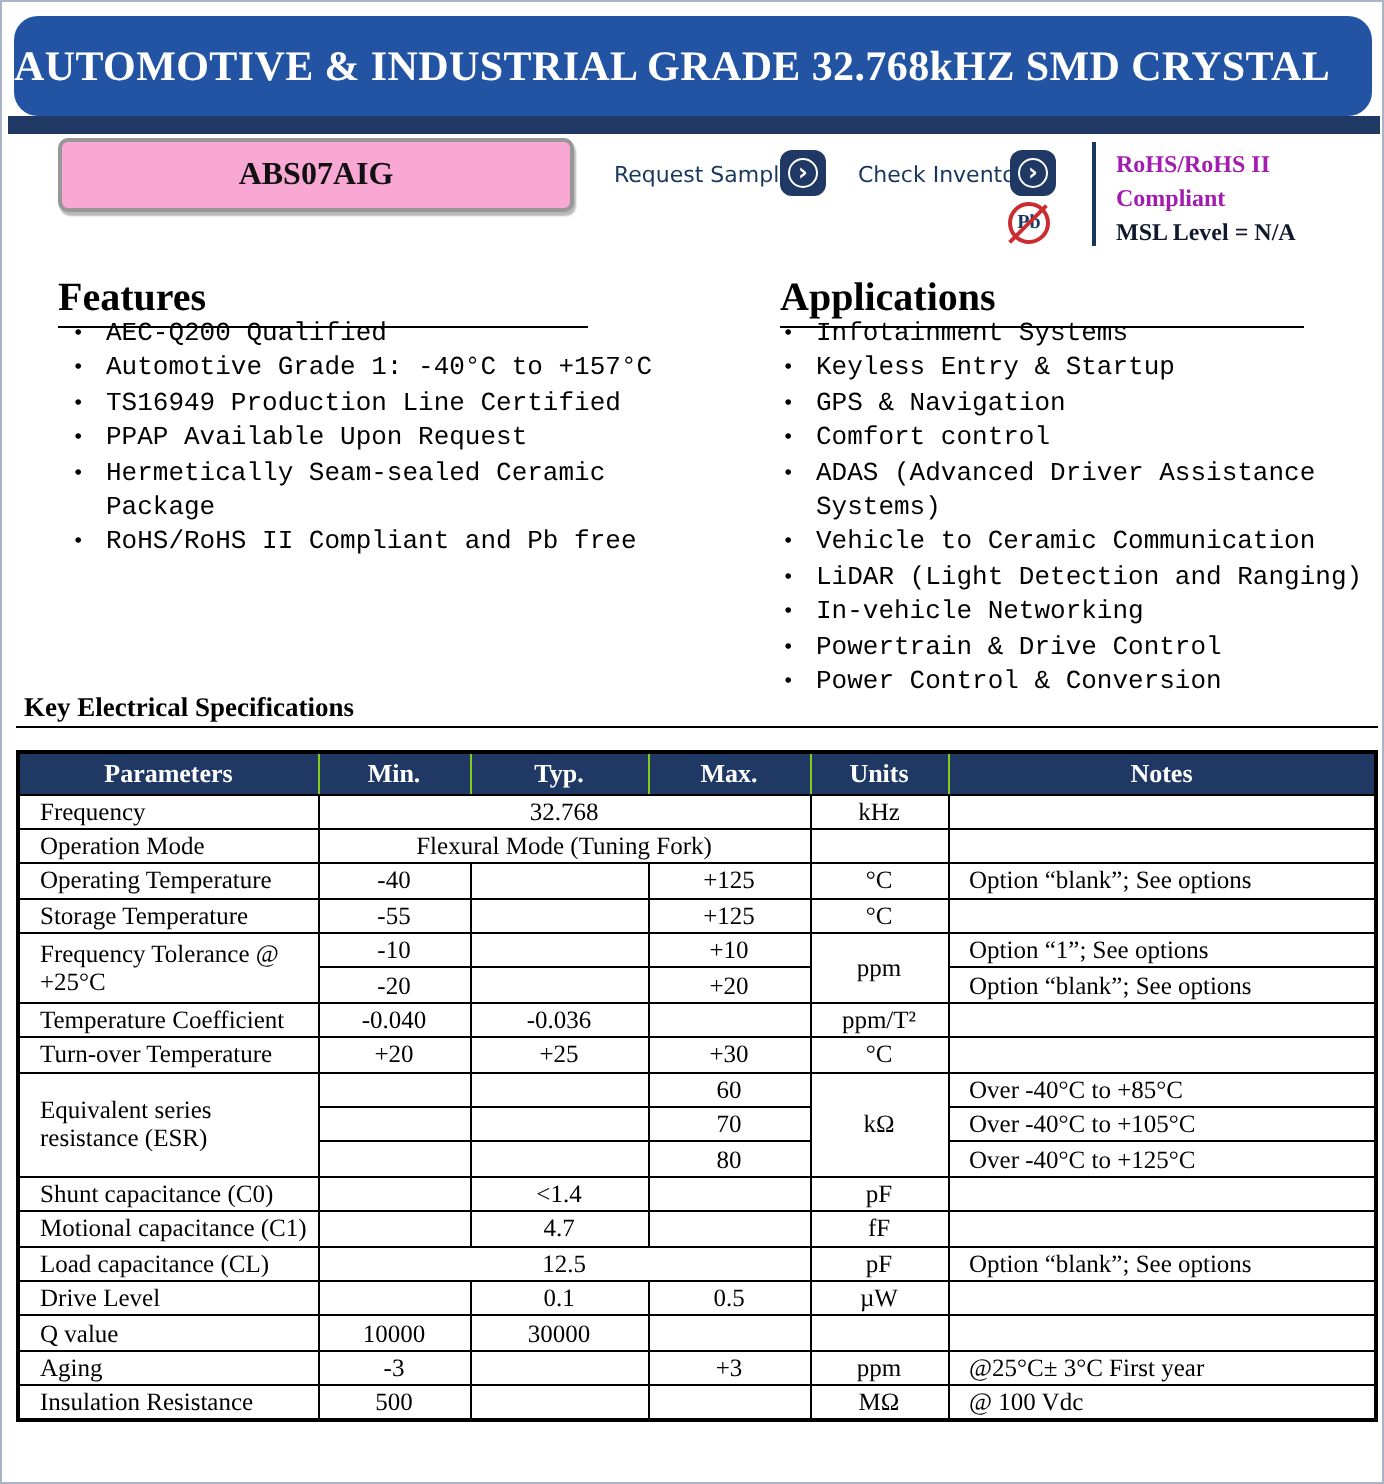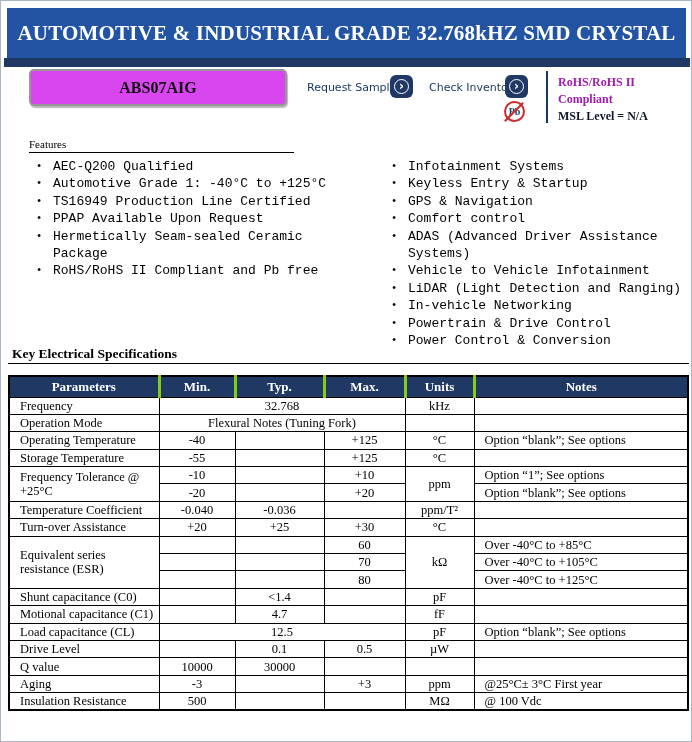--- a/index.html
+++ b/index.html
@@ -5,29 +5,29 @@
   * { margin:0; padding:0; box-sizing:border-box; }
   html,body { background:#fff; }
   .page {
     position:relative; width:692px; height:742px; background:#fff;
     border:1px solid #a9b4c6; overflow:hidden;
     font-family:"Liberation Serif", serif; color:#000;
   }
   
   .banner {
     position:absolute; left:6px; top:7px; width:679px; height:50px;
-    background:#2254A3; display:flex; align-items:center; justify-content:center;
+    background:#2254A3; display:flex; align-items:center; border-radius:12px;
   }
   .banner-title { color:#fff; font-weight:bold; font-size:21px; letter-spacing:.2px; }
   .navy-strip { position:absolute; left:3px; top:57px; width:686px; height:9px; background:#1F3864; }
 
   
   .abs-box {
     position:absolute; left:28px; top:68px; width:258px; height:37px;
-    background:#d946ef; border:2px solid #979797; border-radius:5px;
+    background:#f9a8d4; border:2px solid #979797; border-radius:5px;
     box-shadow:1px 2px 1px #b8b8b8;
     display:flex; align-items:center; justify-content:center;
   }
   .abs-name { font-weight:bold; font-size:16px; color:#111; }
   .link-label {
     position:absolute; font-family:"DejaVu Sans", sans-serif; font-size:11px;
     color:#17375E; cursor:pointer; line-height:14px;
   }
   .req-label { left:306px; top:80px; }
   .chk-label { left:428px; top:80px; }
@@ -54,21 +54,21 @@
     background:#CB2C30; transform:rotate(45deg);
   }
   .v-divider { position:absolute; left:545px; top:70px; width:2px; height:52px; background:#17375E; }
   .info-block { position:absolute; left:557px; top:73px; font-weight:bold; font-size:12px; }
   .info-block div { line-height:17px; }
   .info-dims, .info-msl { color:#10182b; }
   .info-rohs { color:#a21caf; }
 
   
   .col-head {
-    position:absolute; font-weight:normal; font-size:11px;
+    position:absolute; font-weight:bold; font-size:20px;
     border-bottom:1.5px solid #000; padding-bottom:2px;
   }
   .features-head { left:28px; top:137px; width:265px; }
   .applications-head { left:389px; top:137px; width:262px; }
   ul.blist { position:absolute; list-style:none; font-size:13px; }
   .features-list { left:36px; top:157px; width:310px; }
   .applications-list { left:391px; top:157px; width:300px; }
   ul.blist li { display:flex; line-height:17.4px; }
   ul.blist .blt { width:16px; text-align:left; font-size:12px; }
   ul.blist .itxt { flex:1;font-family:Liberation Mono, monospace; }
@@ -76,21 +76,21 @@
   
   .specs-head { position:absolute; left:11px; top:345px; font-weight:bold; font-size:13.5px; }
   .specs-rule { position:absolute; left:7px; top:362px; width:681px; border-bottom:1.5px solid #000; }
   table.spec {
     position:absolute; left:7px; top:374px; width:679px;
     border-collapse:collapse; table-layout:fixed; font-size:12.5px;
     border:2px solid #000;
   }
   table.spec th {
     background:#1F3864; color:#fff; font-weight:bold; font-size:13px; height:21px;
-    border-left:3px solid #84cc16; border-bottom:1px solid #000; text-align:center;
+    border-left:1px solid #84cc16; border-bottom:1px solid #000; text-align:center;
   }
   table.spec th:first-child { border-left:none; }
   table.spec td {
     border:1px solid #000; height:17.4px; text-align:center;
     padding:0 3px; line-height:1.12; vertical-align:middle;
   }
   table.spec td.al { text-align:left; padding-left:10px; }
 </style>
 </head>
 <body>
@@ -127,40 +127,41 @@
   </div>
 
   <div class="col-head features-head">Features</div>
   <ul class="blist features-list">
       <li>
         <span class="blt">•</span>
         <span class="itxt">AEC-Q200 Qualified</span>
       </li>
       <li>
         <span class="blt">•</span>
-        <span class="itxt">Automotive Grade 1: -40°C to +125°C</span>
+        <span class="itxt">Automotive Grade 1: -40°C to +157°C</span>
       </li>
       <li>
         <span class="blt">•</span>
         <span class="itxt">TS16949 Production Line Certified</span>
       </li>
       <li>
         <span class="blt">•</span>
         <span class="itxt">PPAP Available Upon Request</span>
       </li>
       <li>
         <span class="blt">•</span>
         <span class="itxt">Hermetically Seam-sealed Ceramic Package</span>
       </li>
       <li>
         <span class="blt">•</span>
         <span class="itxt">RoHS/RoHS II Compliant and Pb free</span>
       </li>
     </ul>
 
+  <div class="col-head applications-head">Applications</div>
   <ul class="blist applications-list">
       <li>
         <span class="blt">•</span>
         <span class="itxt">Infotainment Systems</span>
       </li>
       <li>
         <span class="blt">•</span>
         <span class="itxt">Keyless Entry &amp; Startup</span>
       </li>
       <li>
@@ -170,21 +171,21 @@
       <li>
         <span class="blt">•</span>
         <span class="itxt">Comfort control</span>
       </li>
       <li>
         <span class="blt">•</span>
         <span class="itxt">ADAS (Advanced Driver Assistance Systems)</span>
       </li>
       <li>
         <span class="blt">•</span>
-        <span class="itxt">Vehicle to Vehicle Infotainment</span>
+        <span class="itxt">Vehicle to Ceramic Communication</span>
       </li>
       <li>
         <span class="blt">•</span>
         <span class="itxt">LiDAR (Light Detection and Ranging)</span>
       </li>
       <li>
         <span class="blt">•</span>
         <span class="itxt">In-vehicle Networking</span>
       </li>
       <li>
@@ -221,21 +222,21 @@
     </thead>
     <tbody>
         <tr>
           <td class="al">Frequency</td>
           <td colspan="3">32.768</td>
           <td>kHz</td>
           <td></td>
         </tr>
         <tr>
           <td class="al">Operation Mode</td>
-          <td colspan="3">Flexural Notes (Tuning Fork)</td>
+          <td colspan="3">Flexural Mode (Tuning Fork)</td>
           <td></td>
           <td></td>
         </tr>
         <tr>
           <td class="al">Operating Temperature</td>
           <td>-40</td>
           <td></td>
           <td>+125</td>
           <td>°C</td>
           <td class="al">Option “blank”; See options</td>
@@ -264,21 +265,21 @@
         </tr>
         <tr>
           <td class="al">Temperature Coefficient</td>
           <td>-0.040</td>
           <td>-0.036</td>
           <td></td>
           <td>ppm/T²</td>
           <td></td>
         </tr>
         <tr>
-          <td class="al">Turn-over Assistance</td>
+          <td class="al">Turn-over Temperature</td>
           <td>+20</td>
           <td>+25</td>
           <td>+30</td>
           <td>°C</td>
           <td></td>
         </tr>
         <tr>
           <td rowspan="3" class="al">Equivalent series resistance (ESR)</td>
           <td></td>
           <td></td>

